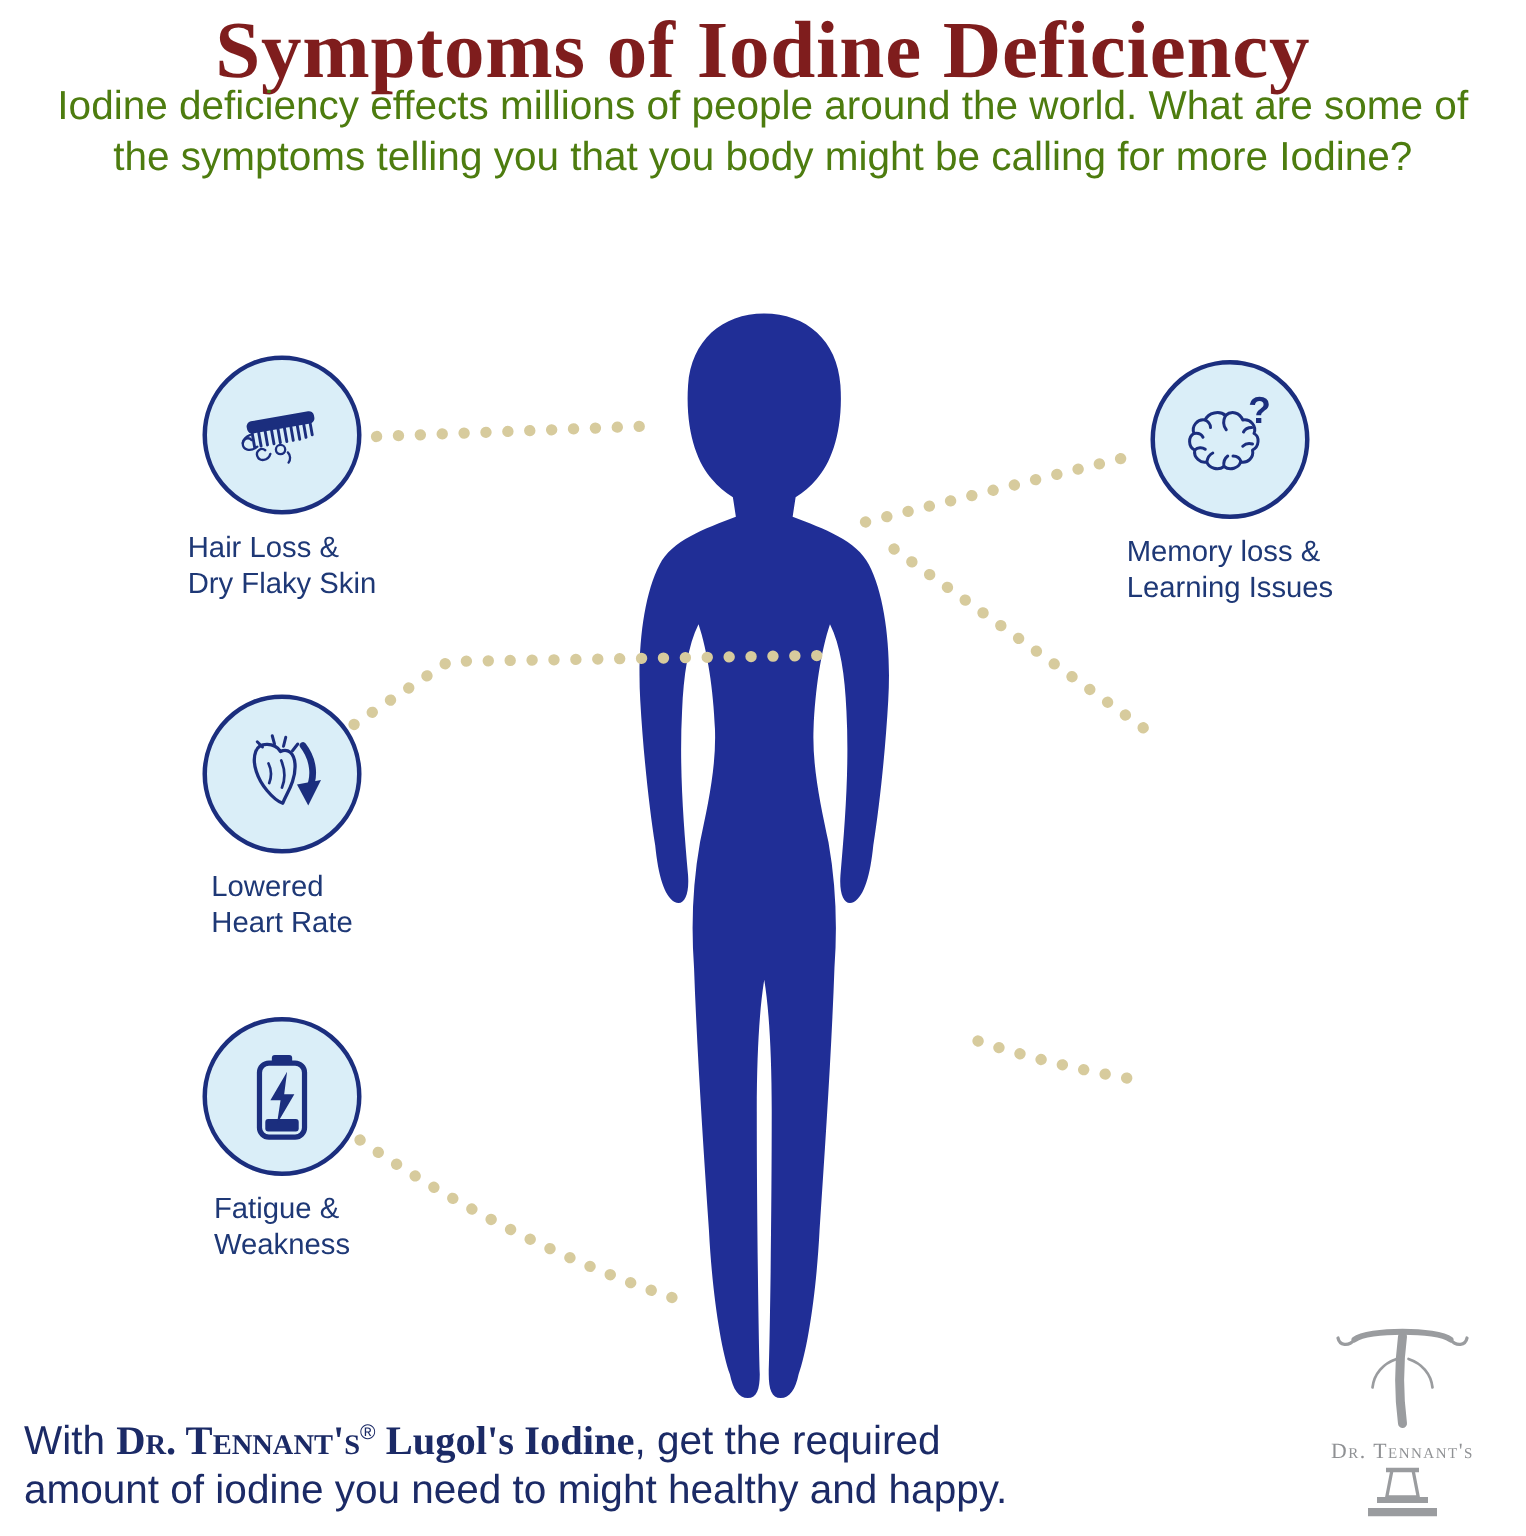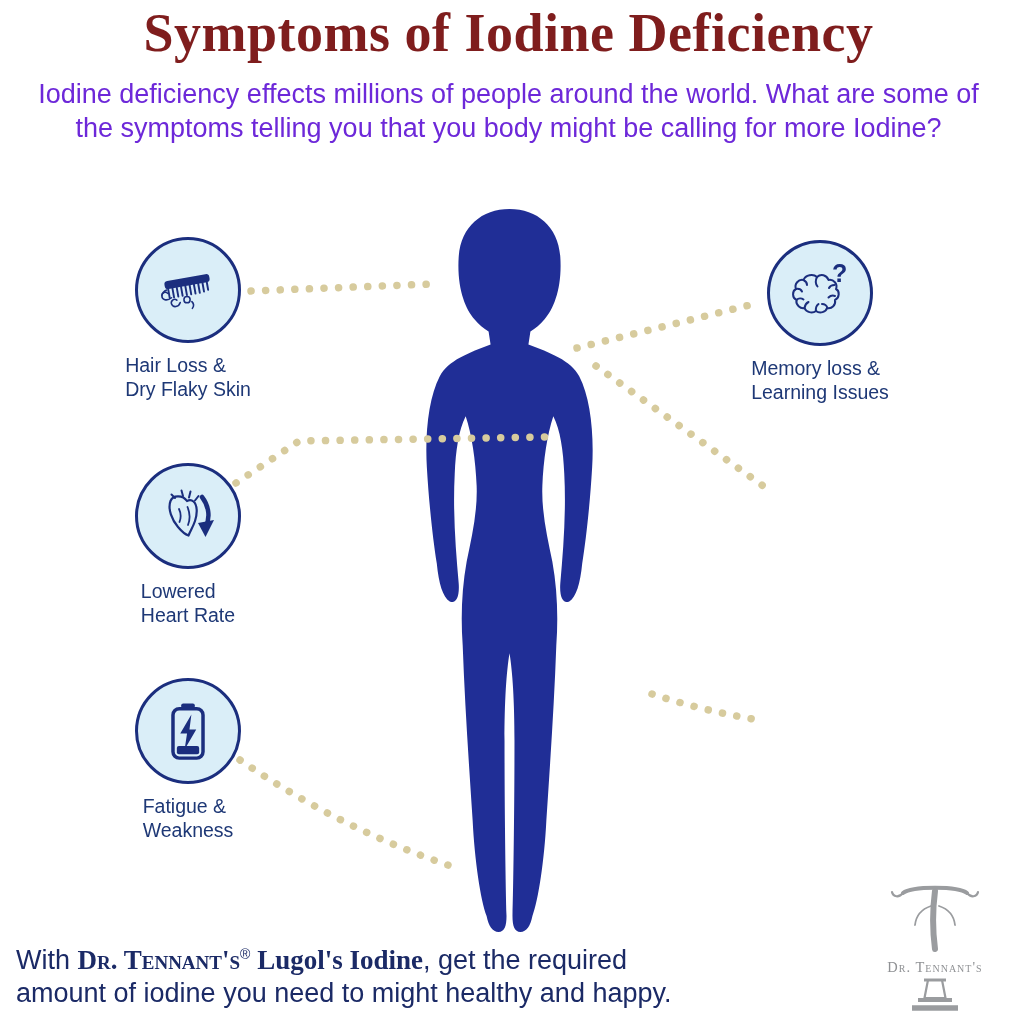--- a/index.html
+++ b/index.html
@@ -6,22 +6,22 @@
   .page{
     position:relative;width:1017px;height:1024px;background:#ffffff;
     font-family:"Liberation Sans",sans-serif;overflow:hidden;
   }
   .title{
     position:absolute;top:2px;left:0;width:100%;margin:0;text-align:center;
     font-family:"Liberation Serif",serif;font-weight:700;font-size:54px;
     color:#7f1d1d;letter-spacing:.5px;z-index:5;
   }
   .subtitle{
-    position:absolute;top:78px;left:38px;width:941px;margin:0;text-align:center;
-    font-size:27px;line-height:1.25;color:#6d28d9;z-index:5;
+    position:absolute;top:54px;left:38px;width:941px;margin:0;text-align:center;
+    font-size:27px;line-height:1.25;color:#4d7c0f;z-index:5;
   }
   .figure{position:absolute;left:380px;top:203px;width:259px;height:737px;z-index:1;}
   .connectors{position:absolute;left:0;top:0;width:1017px;height:1024px;z-index:2;pointer-events:none;}
   .symptom{position:absolute;width:190px;display:flex;flex-direction:column;align-items:center;z-index:3;}
   .icon-circle{
     width:100px;height:100px;border-radius:50%;background:#daeef8;
     border:3px solid #1b2e7e;display:flex;align-items:center;justify-content:center;
   }
   .sym-label{
     margin-top:11px;font-size:19.5px;line-height:1.22;color:#1e3876;

